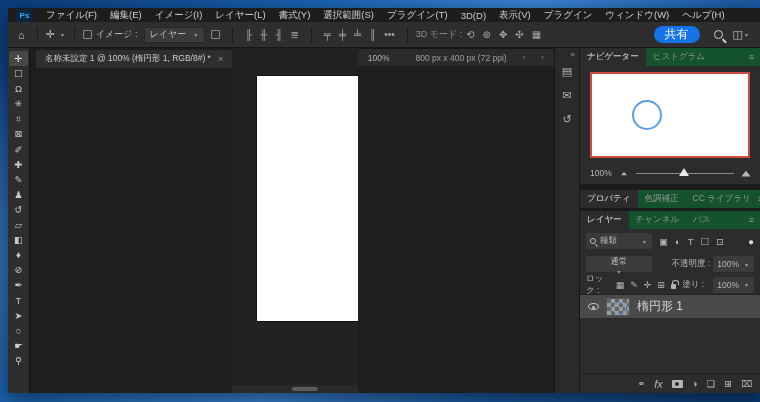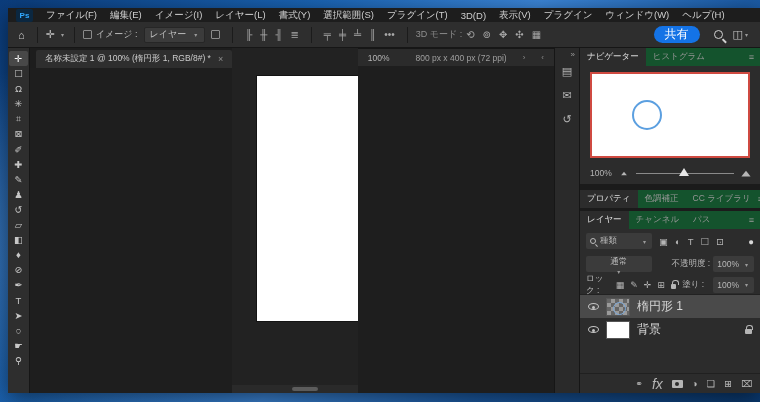--- a/index.html
+++ b/index.html
@@ -127,21 +127,21 @@
   .thumb-box { width:24px; height:18px; border:1px solid #555; flex:0 0 auto; }
   .thumb-checker { background:repeating-conic-gradient(#9a9a9a 0% 25%, #666 0% 50%) 0 0/8px 8px; position:relative; }
   .thumb-checker::after { content:""; position:absolute; left:6px; top:3px; width:11px; height:11px;
     border:1px solid #7aa7d8; border-radius:50%; }
   .thumb-white { background:#ffffff; }
   .layer-lock { margin-left:auto; }
   .layers .filler { flex:1; }
   .lbottom { height:20px; border-top:1px solid #202020; display:flex; align-items:center;
     justify-content:flex-end; gap:9px; padding:0 8px; flex:0 0 auto; }
   .lb-ico { font-size:9.5px; color:#b5b5b5; }
-  .lb-fx { font-size:14px; font-style:italic; color:#b5b5b5; }
+  .lb-fx { font-size:11px; font-style:italic; color:#b5b5b5; }
   .mask-ico { width:11px; height:8px; background:#b5b5b5; border-radius:1px; position:relative; }
   .mask-ico::after { content:""; position:absolute; left:3px; top:2px; width:4px; height:4px;
     border-radius:50%; background:#2c2c2c; }
 </style>
 </head>
 <body>
 
 <div class="desktop">
   <div class="app">
 
@@ -334,26 +334,20 @@
             <span class="val-dd">
               <span>100%</span>
               <span class="chev">▾</span>
             </span>
           </div>
           <div class="layer-item sel">
             <span class="eye"></span>
             <span class="thumb-box thumb-checker"></span>
             <span>楕円形 1</span>
           </div>
-          <div class="layer-item">
-            <span class="eye"></span>
-            <span class="thumb-box thumb-white"></span>
-            <span>背景</span>
-            <span class="lock layer-lock"></span>
-          </div>
           <div class="filler"></div>
           <div class="lbottom">
             <span class="lb-ico">⚭</span>
             <span class="lb-fx">fx</span>
             <span class="mask-ico"></span>
             <span class="lb-ico">◑</span>
             <span class="lb-ico">❏</span>
             <span class="lb-ico">⊞</span>
             <span class="lb-ico">⌧</span>
           </div>

